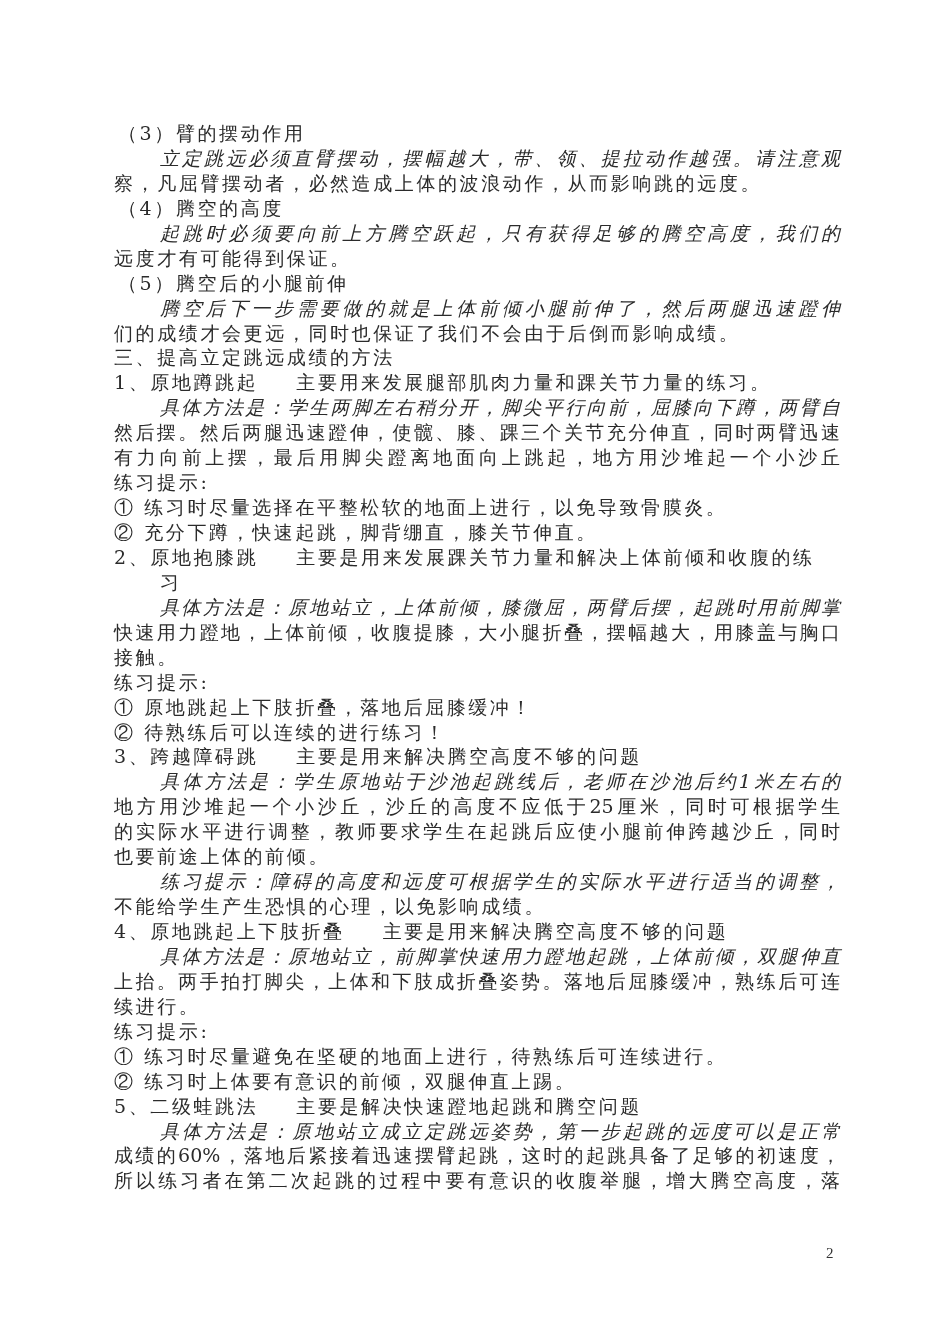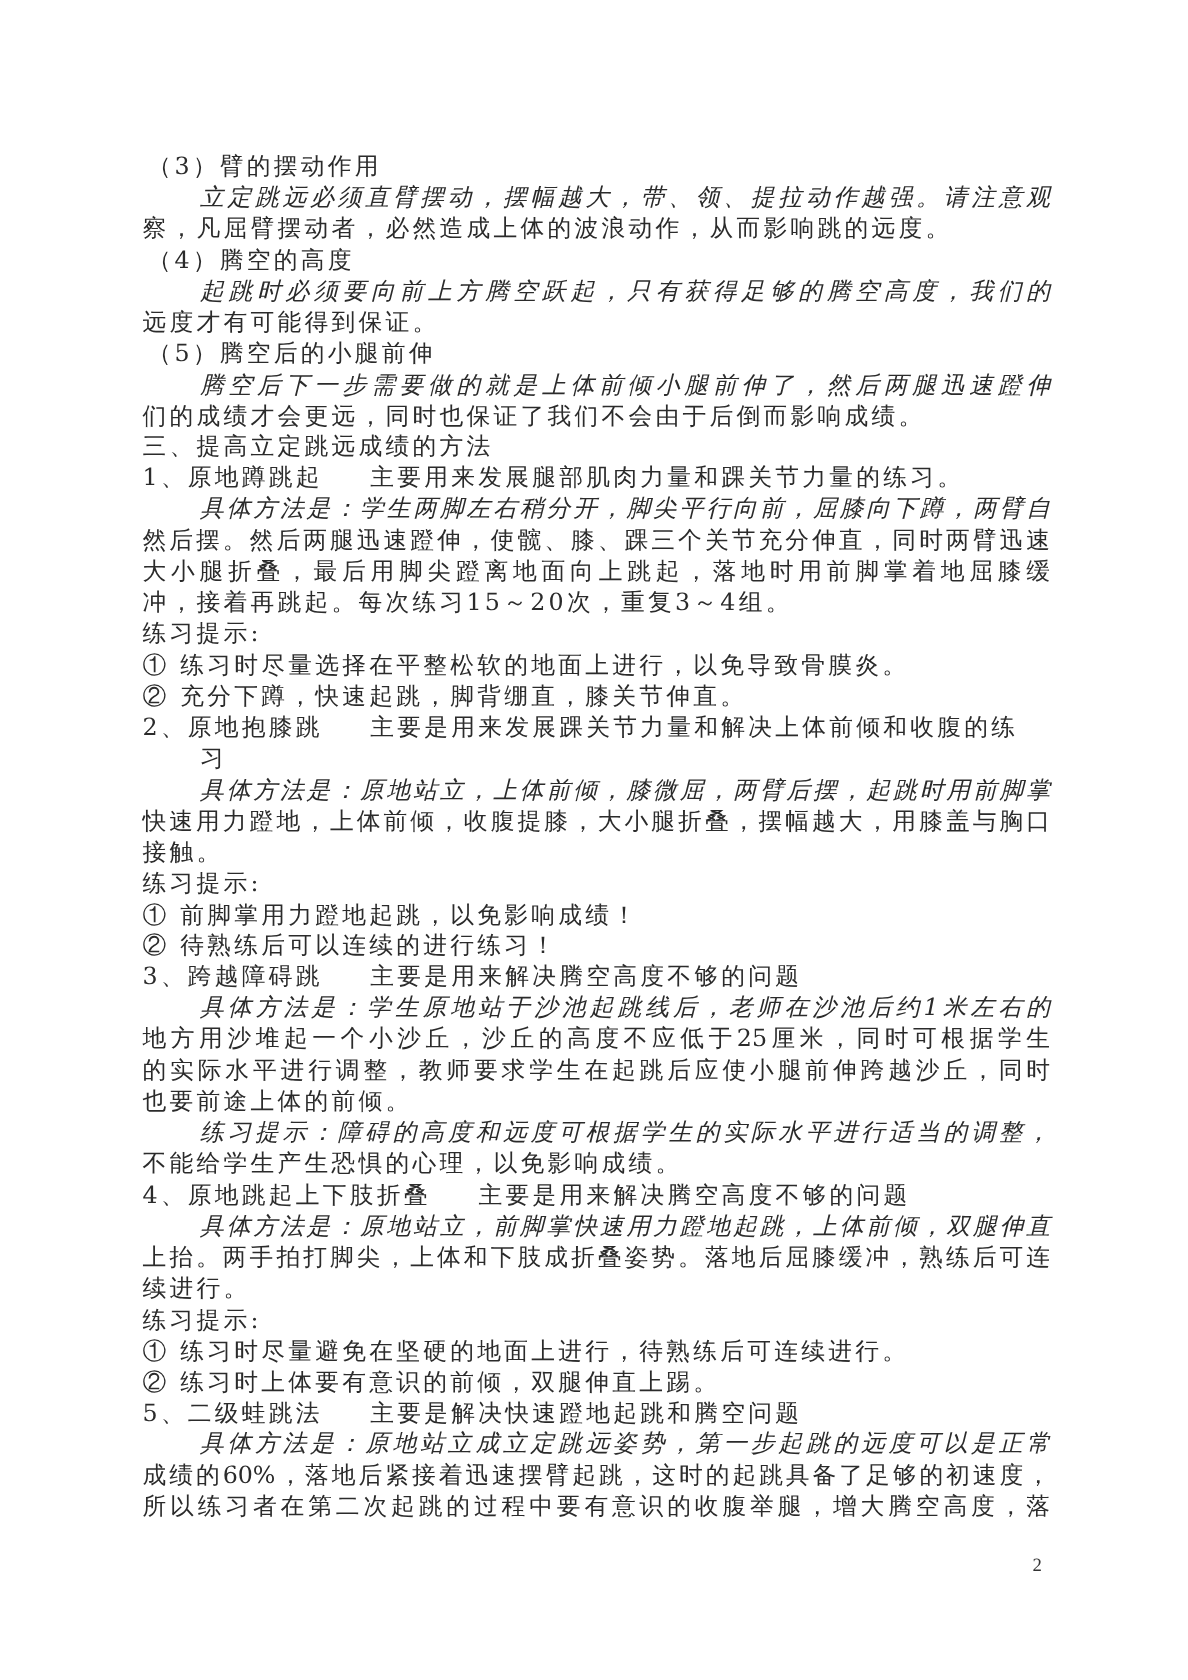--- a/index.html
+++ b/index.html
@@ -31,32 +31,31 @@
     <div class="line indent-small"><span>（4）腾空的高度</span></div>
     <div class="line indent justify"><span>起跳时必须要向前上方腾空跃起，只有获得足够的腾空高度，我们的</span></div>
     <div class="line"><span>远度才有可能得到保证。</span></div>
     <div class="line indent-small"><span>（5）腾空后的小腿前伸</span></div>
     <div class="line indent justify"><span>腾空后下一步需要做的就是上体前倾小腿前伸了，然后两腿迅速蹬伸</span></div>
     <div class="line"><span>们的成绩才会更远，同时也保证了我们不会由于后倒而影响成绩。</span></div>
     <div class="line"><span>三、提高立定跳远成绩的方法</span></div>
     <div class="line"><span>1、原地蹲跳起</span><span class="gap"></span><span>主要用来发展腿部肌肉力量和踝关节力量的练习。</span></div>
     <div class="line indent justify"><span>具体方法是：学生两脚左右稍分开，脚尖平行向前，屈膝向下蹲，两臂自</span></div>
     <div class="line justify"><span>然后摆。然后两腿迅速蹬伸，使髋、膝、踝三个关节充分伸直，同时两臂迅速</span></div>
-    <div class="line justify"><span>大小腿折叠，最后用脚尖蹬离地面向上跳起，落地时用前脚掌着地屈膝缓</span></div>
-    <div class="line"><span>冲，接着再跳起。每次练习15～20次，重复3～4组。</span></div>
+    <div class="line justify"><span>有力向前上摆，最后用脚尖蹬离地面向上跳起，地方用沙堆起一个小沙丘</span></div>
     <div class="line"><span>练习提示:</span></div>
     <div class="line"><span>① 练习时尽量选择在平整松软的地面上进行，以免导致骨膜炎。</span></div>
     <div class="line"><span>② 充分下蹲，快速起跳，脚背绷直，膝关节伸直。</span></div>
     <div class="line"><span>2、原地抱膝跳</span><span class="gap"></span><span>主要是用来发展踝关节力量和解决上体前倾和收腹的练</span></div>
     <div class="line hang"><span>习</span></div>
     <div class="line indent justify"><span>具体方法是：原地站立，上体前倾，膝微屈，两臂后摆，起跳时用前脚掌</span></div>
     <div class="line justify"><span>快速用力蹬地，上体前倾，收腹提膝，大小腿折叠，摆幅越大，用膝盖与胸口</span></div>
     <div class="line"><span>接触。</span></div>
     <div class="line"><span>练习提示:</span></div>
-    <div class="line"><span>① 前脚掌用力蹬地起跳，以免影响成绩！</span></div>
+    <div class="line"><span>① 原地跳起上下肢折叠，落地后屈膝缓冲！</span></div>
     <div class="line"><span>② 待熟练后可以连续的进行练习！</span></div>
     <div class="line"><span>3、跨越障碍跳</span><span class="gap"></span><span>主要是用来解决腾空高度不够的问题</span></div>
     <div class="line indent justify"><span>具体方法是：学生原地站于沙池起跳线后，老师在沙池后约1米左右的</span></div>
     <div class="line justify"><span>地方用沙堆起一个小沙丘，沙丘的高度不应低于25厘米，同时可根据学生</span></div>
     <div class="line justify"><span>的实际水平进行调整，教师要求学生在起跳后应使小腿前伸跨越沙丘，同时</span></div>
     <div class="line"><span>也要前途上体的前倾。</span></div>
     <div class="line indent justify"><span>练习提示：障碍的高度和远度可根据学生的实际水平进行适当的调整，</span></div>
     <div class="line"><span>不能给学生产生恐惧的心理，以免影响成绩。</span></div>
     <div class="line"><span> 4、原地跳起上下肢折叠</span><span class="gap"></span><span>主要是用来解决腾空高度不够的问题</span></div>
     <div class="line indent justify"><span>具体方法是：原地站立，前脚掌快速用力蹬地起跳，上体前倾，双腿伸直</span></div>

